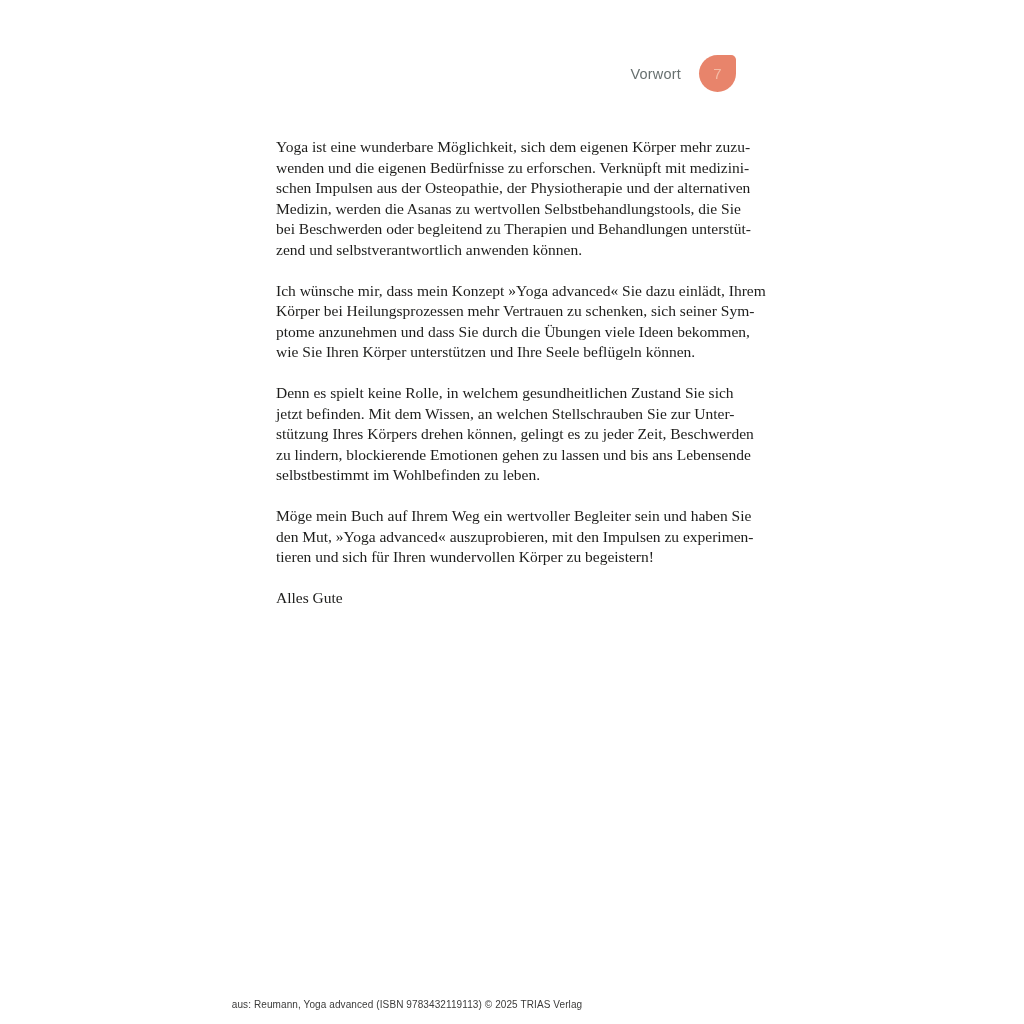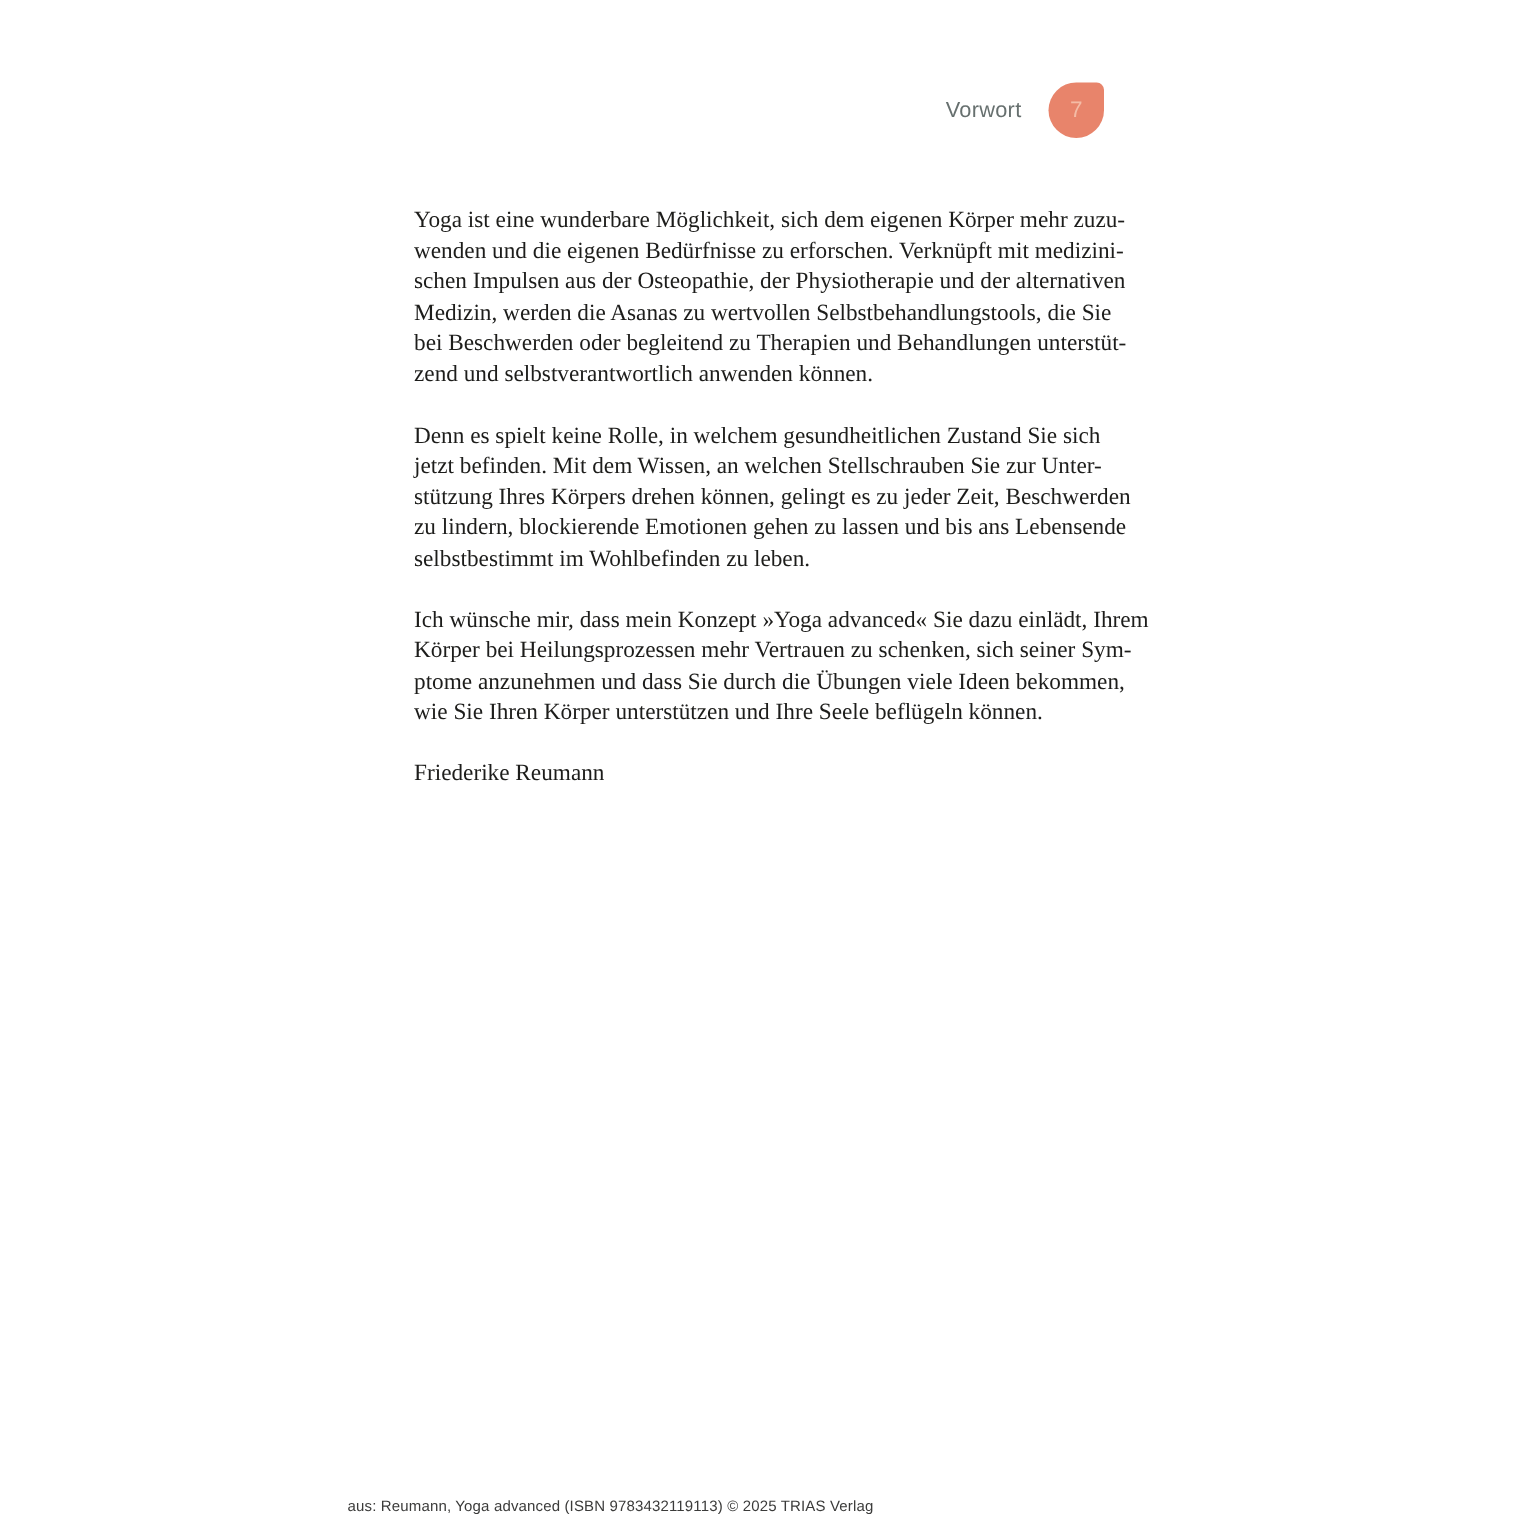--- a/index.html
+++ b/index.html
@@ -88,29 +88,32 @@
     </span>
   </header>
 
   <main class="body-text">
     <p>Yoga ist eine wunderbare Möglichkeit, sich dem eigenen Körper mehr zuzu-
 wenden und die eigenen Bedürfnisse zu erforschen. Verknüpft mit medizini-
 schen Impulsen aus der Osteopathie, der Physiotherapie und der alternativen
 Medizin, werden die Asanas zu wertvollen Selbstbehandlungstools, die Sie
 bei Beschwerden oder begleitend zu Therapien und Behandlungen unterstüt-
 zend und selbstverantwortlich anwenden können.</p>
+    <p>Ich wünsche mir, dass mein Konzept »Yoga advanced« Sie dazu einlädt, Ihrem
+Körper bei Heilungsprozessen mehr Vertrauen zu schenken, sich seiner Sym-
+ptome anzunehmen und dass Sie durch die Übungen viele Ideen bekommen,
+wie Sie Ihren Körper unterstützen und Ihre Seele beflügeln können.</p>
     <p>Denn es spielt keine Rolle, in welchem gesundheitlichen Zustand Sie sich
 jetzt befinden. Mit dem Wissen, an welchen Stellschrauben Sie zur Unter-
 stützung Ihres Körpers drehen können, gelingt es zu jeder Zeit, Beschwerden
 zu lindern, blockierende Emotionen gehen zu lassen und bis ans Lebensende
 selbstbestimmt im Wohlbefinden zu leben.</p>
-    <p>Ich wünsche mir, dass mein Konzept »Yoga advanced« Sie dazu einlädt, Ihrem
-Körper bei Heilungsprozessen mehr Vertrauen zu schenken, sich seiner Sym-
-ptome anzunehmen und dass Sie durch die Übungen viele Ideen bekommen,
-wie Sie Ihren Körper unterstützen und Ihre Seele beflügeln können.</p>
-    <p>Friederike Reumann</p>
+    <p>Möge mein Buch auf Ihrem Weg ein wertvoller Begleiter sein und haben Sie
+den Mut, »Yoga advanced« auszuprobieren, mit den Impulsen zu experimen-
+tieren und sich für Ihren wundervollen Körper zu begeistern!</p>
+    <p>Alles Gute</p>
   </main>
 
   <footer class="page-footer">
     <span>aus: Reumann, Yoga advanced (ISBN 9783432119113) © 2025 TRIAS Verlag</span>
   </footer>
 
 </div>
 
 </body></html>

